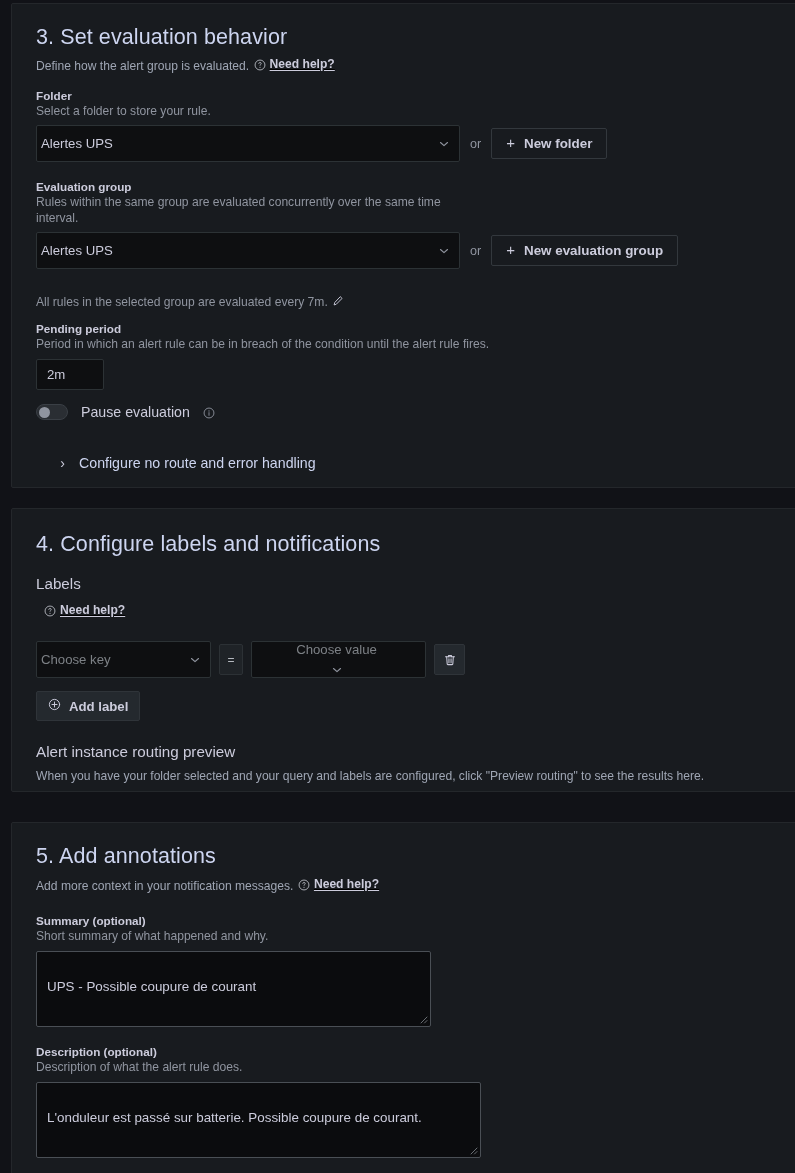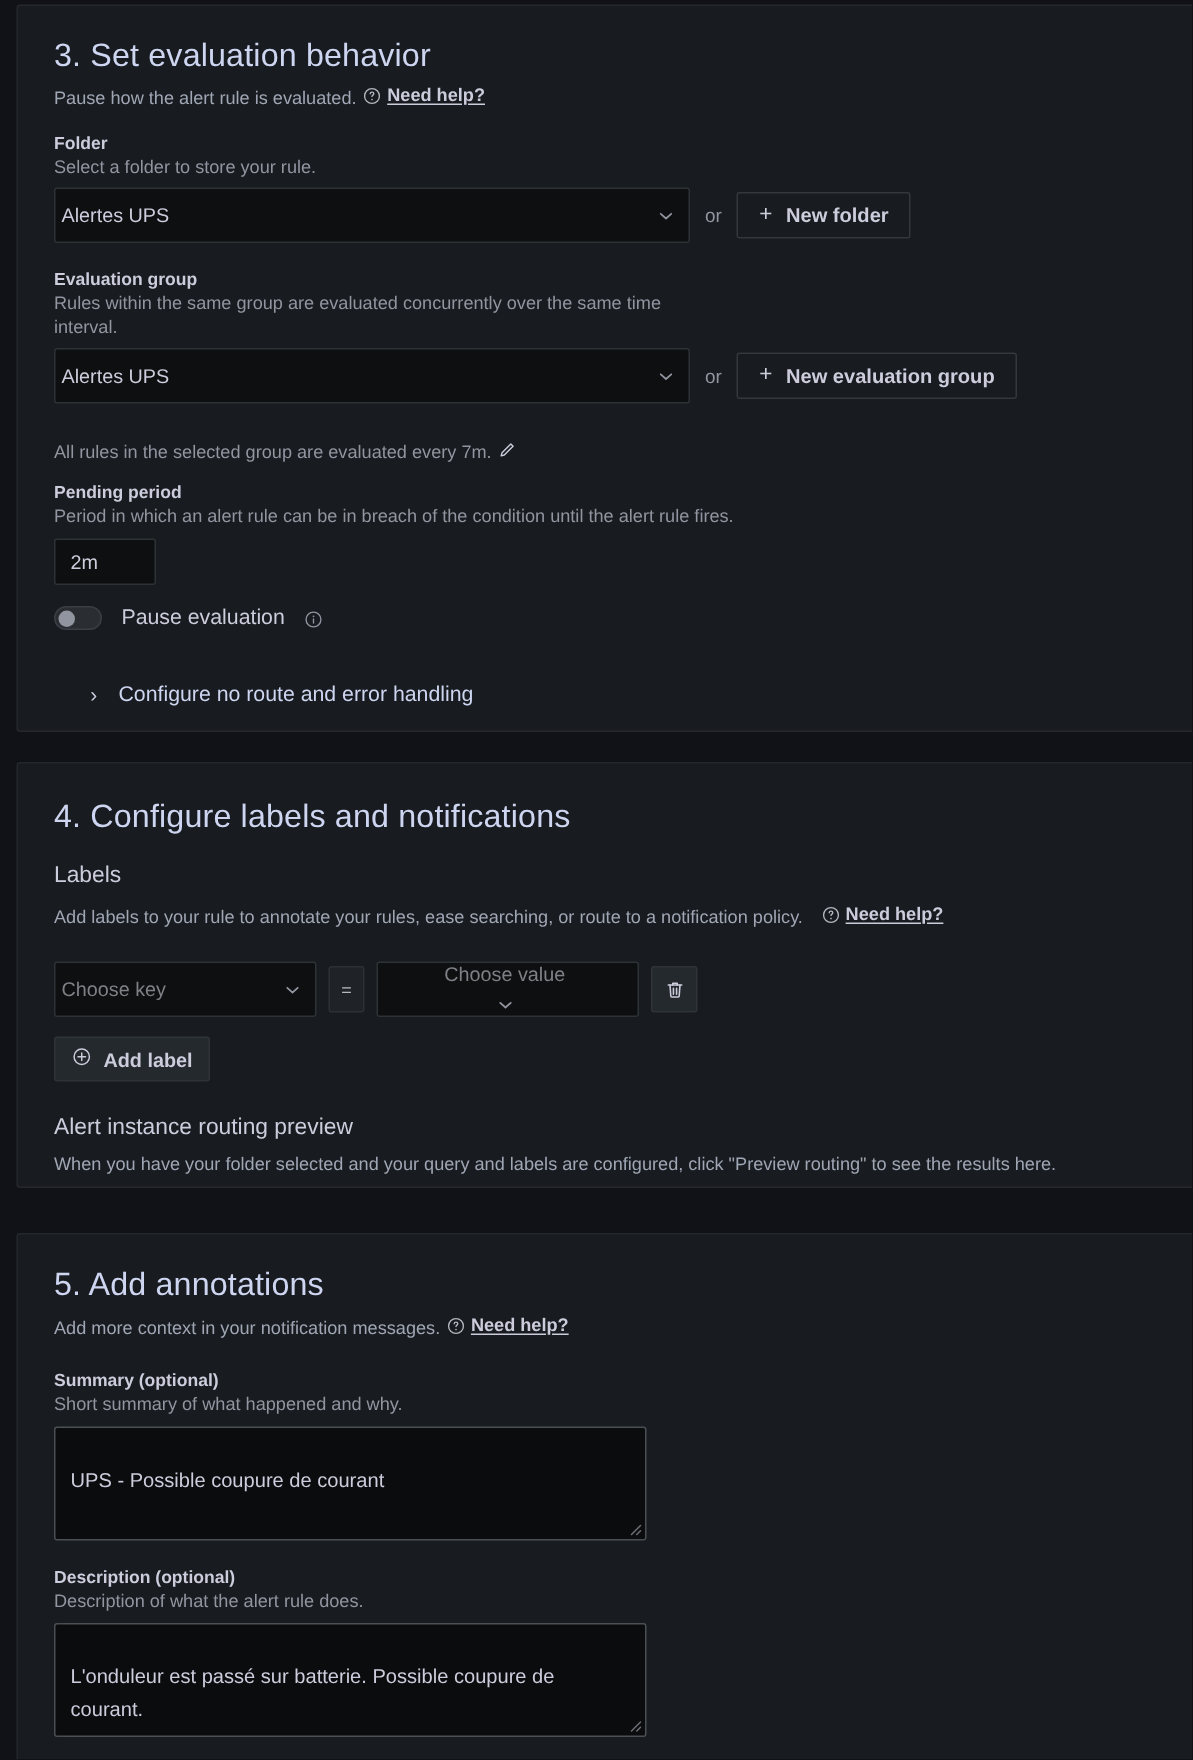--- a/index.html
+++ b/index.html
@@ -64,20 +64,21 @@
     font-weight: 400;
     line-height: 20px;
   }
 
   
   .needhelp {
     display: inline-flex;
     align-items: center;
     gap: 4px;
     vertical-align: baseline;
+    text-decoration: underline;
   }
   .needhelp .lnk {
     color: #ccccdc;
     font-size: 12.1px;
     font-weight: bold;
     text-decoration: underline;
     text-underline-offset: 2px;
   }
   .ico-q {
     width: 12px; height: 12px;
@@ -252,21 +253,21 @@
 <div class="page">
 
   <div class="card" style="top:3px; height:485px;">
     <div class="card-inner">
 
       <div style="padding-top:21px;">
         <h2 class="sec-title">3. Set evaluation behavior</h2>
       </div>
 
       <div style="margin-top:6px;">
-        <span class="sec-sub">Pause how the alert rule is evaluated.</span>
+        <span class="sec-sub">Define how the alert group is evaluated.</span>
         <span class="needhelp">
           <span class="ico-q">
             <svg width="12" height="12" viewBox="0 0 16 16" fill="none" stroke="#b4b8c0" stroke-width="1.2">
               <circle cx="8" cy="8" r="6.6"></circle>
               <path d="M6.4 6.1c0-.9.7-1.6 1.6-1.6s1.6.7 1.6 1.6c0 1.1-1.6 1.2-1.6 2.3" stroke-linecap="round"></path>
               <circle cx="8" cy="11.1" r=".75" fill="#b4b8c0" stroke="none"></circle>
             </svg>
           </span>
           <span class="lnk">Need help?</span>
         </span>
@@ -358,21 +359,20 @@
 
       <div style="padding-top:23px;">
         <h2 class="sec-title">4. Configure labels and notifications</h2>
       </div>
 
       <div style="margin-top:17px;">
         <div class="subhead">Labels</div>
       </div>
 
       <div style="margin-top:8px;">
-        <span class="sec-sub">Add labels to your rule to annotate your rules, ease searching, or route to a notification policy.</span>
         <span class="needhelp" style="margin-left:8px;">
           <span class="ico-q">
             <svg width="12" height="12" viewBox="0 0 16 16" fill="none" stroke="#b4b8c0" stroke-width="1.2">
               <circle cx="8" cy="8" r="6.6"></circle>
               <path d="M6.4 6.1c0-.9.7-1.6 1.6-1.6s1.6.7 1.6 1.6c0 1.1-1.6 1.2-1.6 2.3" stroke-linecap="round"></path>
               <circle cx="8" cy="11.1" r=".75" fill="#b4b8c0" stroke="none"></circle>
             </svg>
           </span>
           <span class="lnk">Need help?</span>
         </span>
@@ -458,21 +458,21 @@
           <svg width="10" height="10" viewBox="0 0 10 10" stroke="#8b9097" stroke-width="1" stroke-linecap="round">
             <path d="M9 3L3 9M9 6.5L6.5 9"></path>
           </svg>
         </span>
       </div>
 
       <div style="margin-top:17px;">
         <div class="field-label">Description (optional)</div>
         <div class="field-desc">Description of what the alert rule does.</div>
       </div>
-      <div class="ta" style="margin-top:7px; width:395px; height:76px;">
+      <div class="ta" style="margin-top:7px; width:445px; height:76px;">
         <span>L'onduleur est passé sur batterie. Possible coupure de courant.</span>
         <span class="grip">
           <svg width="10" height="10" viewBox="0 0 10 10" stroke="#8b9097" stroke-width="1" stroke-linecap="round">
             <path d="M9 3L3 9M9 6.5L6.5 9"></path>
           </svg>
         </span>
       </div>
 
     </div>
   </div>

